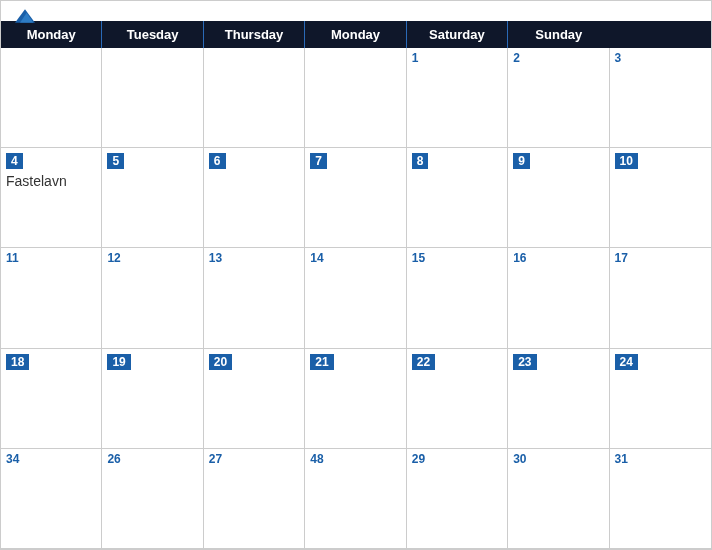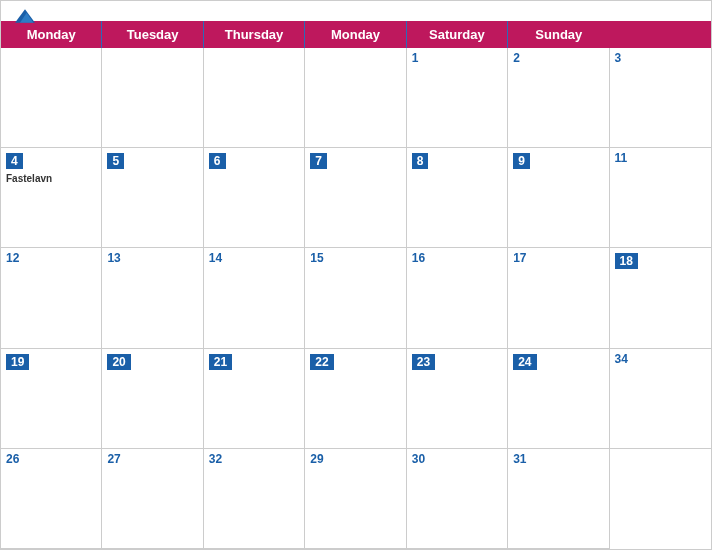--- a/index.html
+++ b/index.html
@@ -64,21 +64,21 @@
       position: absolute;
       right: 14px;
       top: 50%;
       transform: translateY(-50%);
       font-size: 14px;
       color: #555;
     }
     .weekdays-row {
       display: grid;
       grid-template-columns: repeat(7, 1fr);
-      background: #be185d;
+      background: #0f172a;
     }
     .weekday-cell {
       text-align: center;
       padding: 6px 0;
       color: #fff;
       font-size: 13px;
       font-weight: bold;
       border-right: 1px solid #2a6ab8;
     }
     .weekday-cell:last-child {
@@ -109,25 +109,24 @@
     .day-number-header {
       background: #1a5fa8;
       color: #fff;
       display: inline-block;
       padding: 1px 5px;
       font-size: 12px;
       font-weight: bold;
       margin-bottom: 2px;
     }
     .event-label {
-      font-size: 10px;
+      font-size: 14px;
       color: #333;
       display: block;
       margin-top: 2px;
-      font-weight: bold;
     }
   </style>
 </head>
 <body>
 
 <div class="calendar-container">
   <div class="header">
     <div class="logo">
       <div class="logo-row">
         <svg class="logo-icon" viewBox="0 0 24 16" xmlns="http://www.w3.org/2000/svg">
@@ -168,20 +167,21 @@
       </div>
       <div class="day-cell">
         <span class="day-number">3</span>
       </div>
       <div class="day-cell"><span class="day-number-header">4</span><span class="event-label">Fastelavn</span></div>
       <div class="day-cell"><span class="day-number-header">5</span></div>
       <div class="day-cell"><span class="day-number-header">6</span></div>
       <div class="day-cell"><span class="day-number-header">7</span></div>
       <div class="day-cell"><span class="day-number-header">8</span></div>
       <div class="day-cell"><span class="day-number-header">9</span></div>
+      <div class="day-cell"><span class="day-number-header">10</span></div>
       <div class="day-cell">
         <span class="day-number">11</span>
       </div>
       <div class="day-cell">
         <span class="day-number">12</span>
       </div>
       <div class="day-cell">
         <span class="day-number">13</span>
       </div>
       <div class="day-cell">
@@ -206,21 +206,21 @@
       <div class="day-cell">
         <span class="day-number">34</span>
       </div>
       <div class="day-cell">
         <span class="day-number">26</span>
       </div>
       <div class="day-cell">
         <span class="day-number">27</span>
       </div>
       <div class="day-cell">
-        <span class="day-number">32</span>
+        <span class="day-number">48</span>
       </div>
       <div class="day-cell">
         <span class="day-number">29</span>
       </div>
       <div class="day-cell">
         <span class="day-number">30</span>
       </div>
       <div class="day-cell">
         <span class="day-number">31</span>
       </div>

